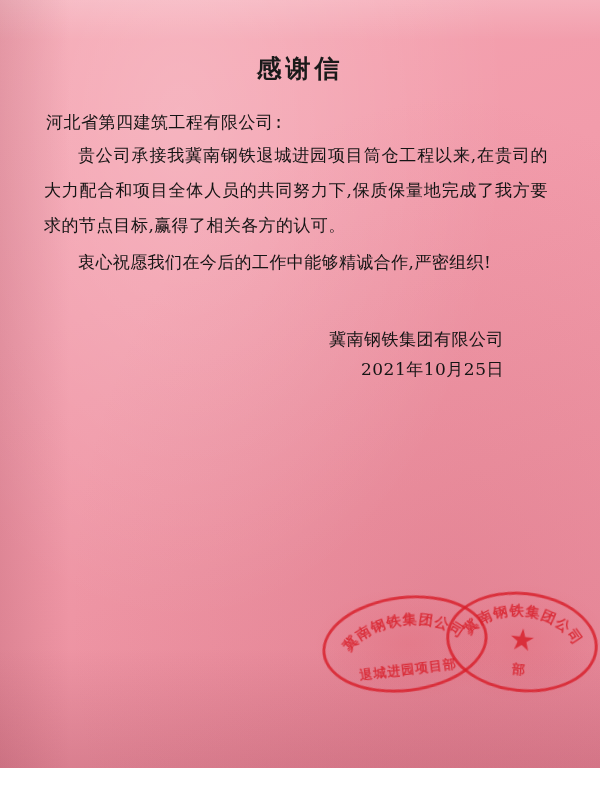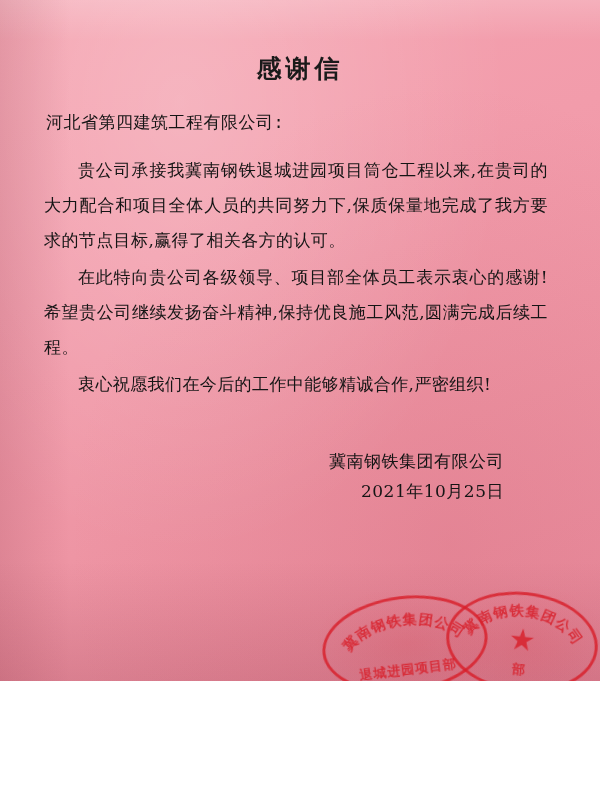--- a/index.html
+++ b/index.html
@@ -9,21 +9,21 @@
   body {
     width: 600px;
     height: 796px;
     overflow: hidden;
     font-family: "DejaVu Sans", sans-serif;
   }
 
   #page {
     position: relative;
     width: 600px;
-    height: 681px;
+    height: 768px;
     background:
       radial-gradient(ellipse at 30% 15%, rgba(255,255,255,0.22) 0%, rgba(255,255,255,0) 55%),
       radial-gradient(ellipse at 75% 80%, rgba(190,70,90,0.18) 0%, rgba(190,70,90,0) 60%),
       linear-gradient(160deg, #f5a3b0 0%, #f29cab 35%, #ee95a4 65%, #e98c9d 100%);
     box-sizing: border-box;
     overflow: hidden;
   }
 
   
   .paper-shade-left {
@@ -62,21 +62,21 @@
     letter-spacing: 4px;
     color: #1a1a1a;
     margin: 6px 0 26px 0;
   }
 
   .salutation {
     font-family: Liberation Mono, monospace;
     font-size: 17px;
     color: #151515;
     letter-spacing: 0.5px;
-    margin-bottom: 19px;
+    margin-bottom: 4px;
     padding-left: 2px;
   }
 
   .para {
     font-family: "DejaVu Serif", serif;
     font-size: 17px;
     line-height: 35px;
     color: #151515;
     text-indent: 34px;
     text-align: justify;
@@ -193,21 +193,20 @@
 
   <div class="doc-body">
 
     <h1 class="doc-title">感谢信</h1>
 
     <div class="salutation">河北省第四建筑工程有限公司:</div>
 
     <p class="para">贵公司承接我冀南钢铁退城进园项目筒仓工程以来,在贵司的大力配合和项目全体人员的共同努力下,保质保量地完成了我方要求的节点目标,赢得了相关各方的认可。</p>
 
 
-    <p class="para">在此特向贵公司各级领导、项目部全体员工表示衷心的感谢!希望贵公司继续发扬奋斗精神,保持优良施工风范,圆满完成后续工程。</p>
 
     <p class="para">衷心祝愿我们在今后的工作中能够精诚合作,严密组织!</p>
 
     <div class="signature-block">
       <div class="sign-line">冀南钢铁集团有限公司</div>
       <div class="sign-line">2021年10月25日</div>
     </div>
 
   </div>
 

